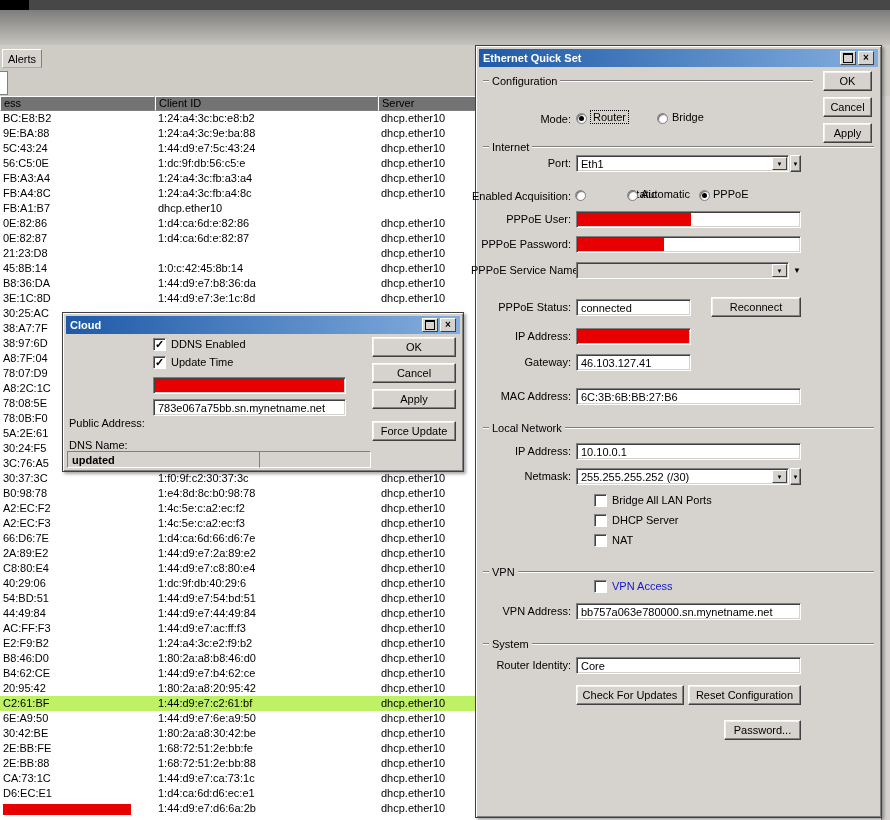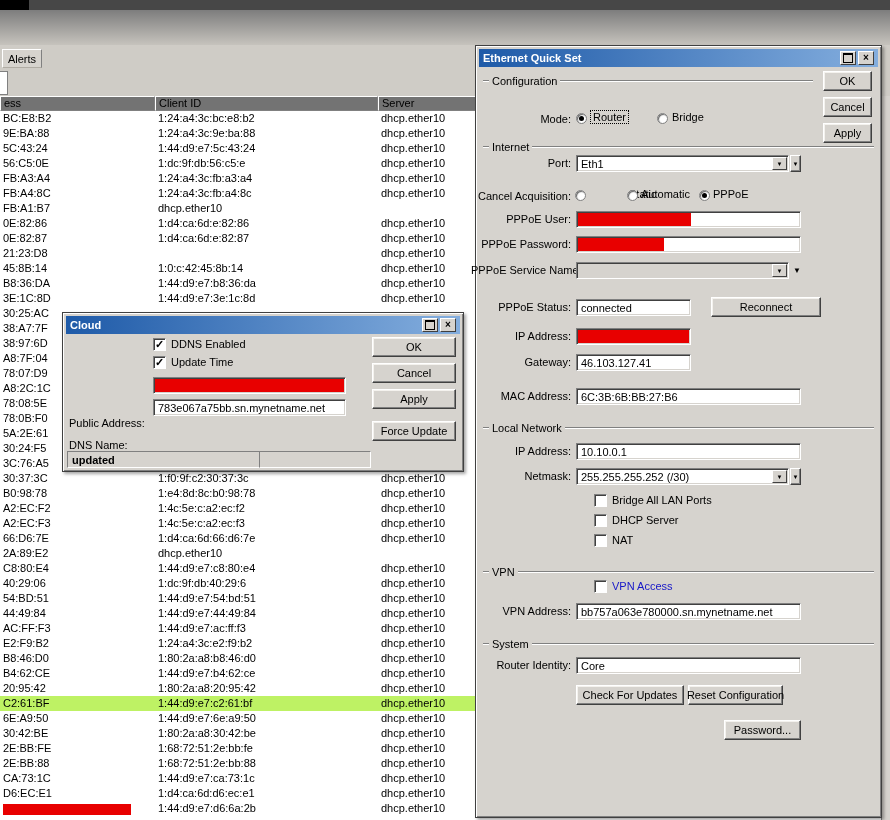--- a/index.html
+++ b/index.html
@@ -212,20 +212,21 @@
           <div class="td c2">1:4c:5e:c:a2:ec:f3</div>
           <div class="td c3">dhcp.ether10</div>
         </div>
         <div class="tr">
           <div class="td c1">66:D6:7E</div>
           <div class="td c2">1:d4:ca:6d:66:d6:7e</div>
           <div class="td c3">dhcp.ether10</div>
         </div>
         <div class="tr">
           <div class="td c1">2A:89:E2</div>
+          <div class="td c2">1:44:d9:e7:2a:89:e2</div>
           <div class="td c3">dhcp.ether10</div>
         </div>
         <div class="tr">
           <div class="td c1">C8:80:E4</div>
           <div class="td c2">1:44:d9:e7:c8:80:e4</div>
           <div class="td c3">dhcp.ether10</div>
         </div>
         <div class="tr">
           <div class="td c1">40:29:06</div>
           <div class="td c2">1:dc:9f:db:40:29:6</div>
@@ -383,21 +384,21 @@
 
       <span class="ql" style="top:90px;">Port:</span>
       <div class="fld" style="left:97px;top:88px;width:213px;">
         <span>Eth1</span>
         <span class="combo-arrow">▼</span>
       </div>
       <div class="drop-btn" style="left:311px;top:88px;width:11px;">
           <span>▼</span>
         </div>
 
-      <span class="ql" style="top:123px;">Cancel Acquisition:</span>
+      <span class="ql" style="top:123px;">Enabled Acquisition:</span>
       <span class="radio" style="left:96px;top:123px;"></span>
       <span class="rlabel" style="left:110px;top:121px;margin-left:40px;">Static</span>
       <span class="radio" style="left:148px;top:123px;"></span>
       <span class="rlabel" style="left:162px;top:121px;">Automatic</span>
       <span class="radio sel" style="left:220px;top:123px;"></span>
       <span class="rlabel" style="left:234px;top:121px;">PPPoE</span>
 
       <span class="ql" style="top:146px;">PPPoE User:</span>
       <div class="fld" style="left:97px;top:144px;width:225px;">
         <span class="redact" style="left:1px;top:1px;width:113px;height:13px;"></span>
@@ -409,21 +410,21 @@
       </div>
 
       <span class="ql" style="top:197px;">PPPoE Service Name:</span>
       <div class="fld gray" style="left:97px;top:195px;width:213px;">
         <span class="combo-arrow">▼</span>
       </div>
       <span class="plain-arrow" style="left:314px;top:199px;">▼</span>
 
       <span class="ql" style="top:234px;">PPPoE Status:</span>
       <div class="fld" style="left:97px;top:232px;width:115px;">connected</div>
-      <div class="btn" style="left:232px;top:230px;width:110px;height:20px;">Reconnect</div>
+      <div class="btn" style="left:232px;top:230px;width:90px;height:20px;">Reconnect</div>
 
       <span class="ql" style="top:263px;">IP Address:</span>
       <div class="fld" style="left:97px;top:261px;width:115px;">
         <span class="redact" style="left:1px;top:1px;width:111px;height:13px;"></span>
       </div>
 
       <span class="ql" style="top:289px;">Gateway:</span>
       <div class="fld" style="left:97px;top:287px;width:115px;">46.103.127.41</div>
 
       <span class="ql" style="top:323px;">MAC Address:</span>
@@ -469,19 +470,19 @@
       <div class="section" style="top:571px;">
           <i class="seg"></i>
           <span>System</span>
           <i class="line"></i>
         </div>
 
       <span class="ql" style="top:592px;">Router Identity:</span>
       <div class="fld" style="left:97px;top:590px;width:225px;">Core</div>
 
       <div class="btn" style="left:97px;top:618px;width:108px;height:20px;">Check For Updates</div>
-      <div class="btn" style="left:209px;top:618px;width:95px;height:20px;">Reset Configuration</div>
+      <div class="btn" style="left:209px;top:618px;width:113px;height:20px;">Reset Configuration</div>
 
       <div class="btn" style="left:245px;top:653px;width:77px;height:20px;">Password...</div>
     </div>
   </div>
 
 </div>
 
 </body></html>

